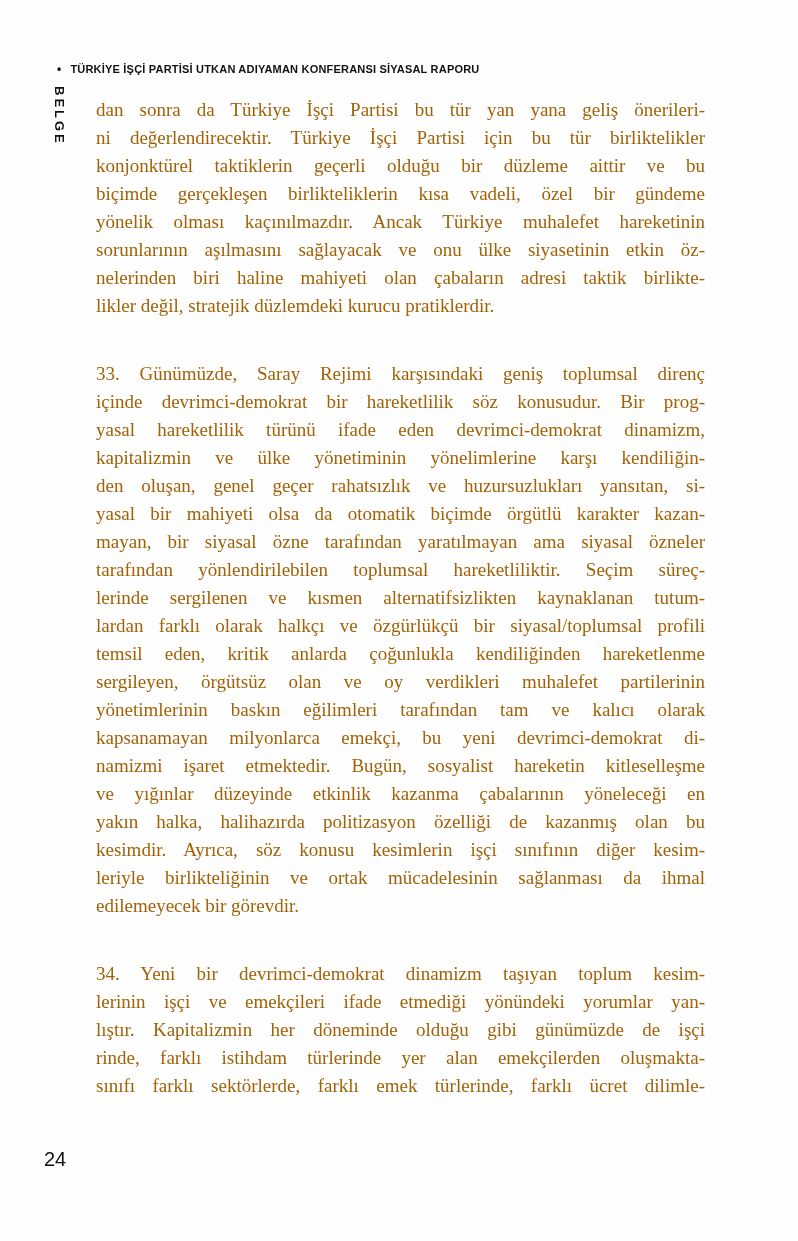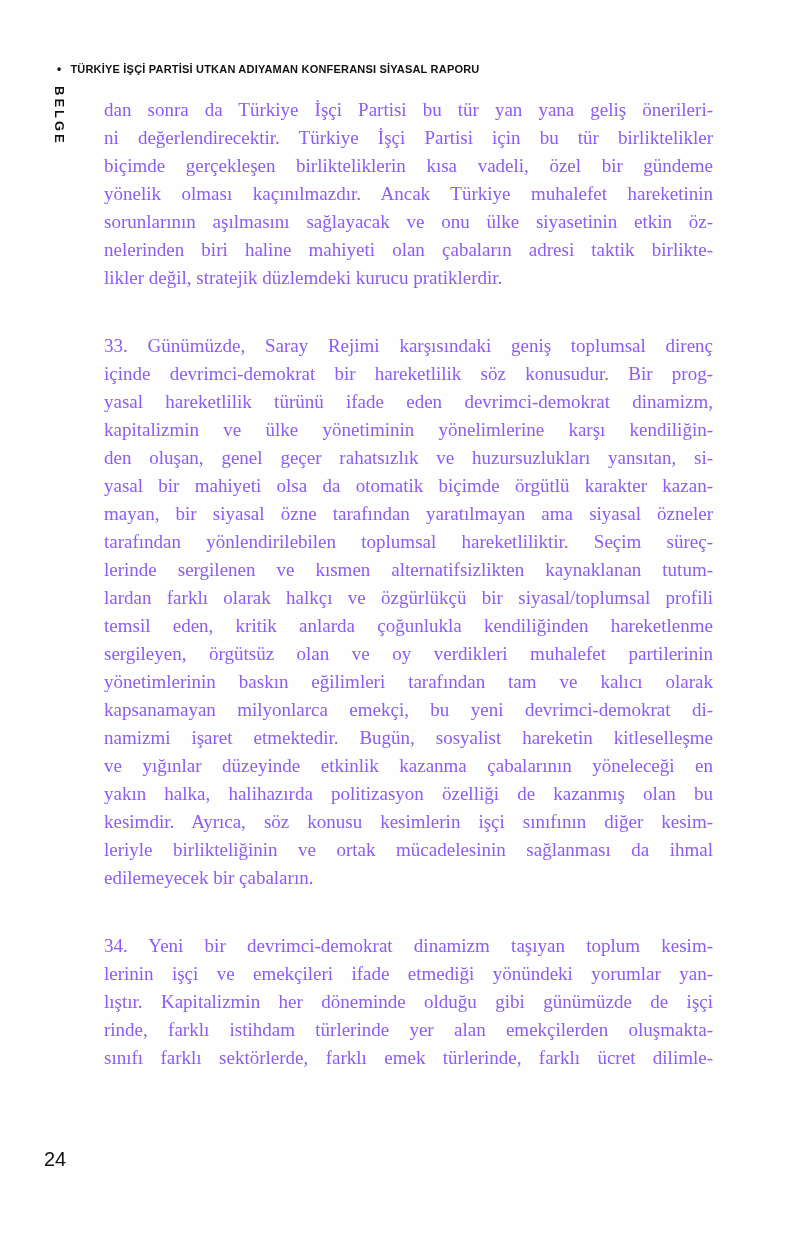--- a/index.html
+++ b/index.html
@@ -39,27 +39,27 @@
     top: 86px;
     writing-mode: vertical-rl;
     font-family: "Liberation Sans", sans-serif;
     font-weight: bold;
     font-size: 13px;
     letter-spacing: 3px;
     color: #111111;
   }
   .body-text {
     position: absolute;
-    left: 104px;
+    left: 96px;
     top: 96px;
     width: 609px;
     font-family: "Liberation Serif", "DejaVu Serif", serif;
     font-size: 19px;
     line-height: 28px;
-    color: #8b5cf6;
+    color: #a16207;
   }
   .paragraph {
     margin: 0 0 40px 0;
   }
   .line {
     text-align: justify;
     text-align-last: justify;
     white-space: normal;
   }
   .line.end {
@@ -85,20 +85,21 @@
     <span>TÜRKİYE İŞÇİ PARTİSİ UTKAN ADIYAMAN KONFERANSI SİYASAL RAPORU</span>
   </header>
 
   <div class="belge">BELGE</div>
 
   <main class="body-text">
 
     <div class="paragraph">
       <div class="line">dan sonra da Türkiye İşçi Partisi bu tür yan yana geliş önerileri-</div>
       <div class="line">ni değerlendirecektir. Türkiye İşçi Partisi için bu tür birliktelikler</div>
+      <div class="line">konjonktürel taktiklerin geçerli olduğu bir düzleme aittir ve bu</div>
       <div class="line">biçimde gerçekleşen birlikteliklerin kısa vadeli, özel bir gündeme</div>
       <div class="line">yönelik olması kaçınılmazdır. Ancak Türkiye muhalefet hareketinin</div>
       <div class="line">sorunlarının aşılmasını sağlayacak ve onu ülke siyasetinin etkin öz-</div>
       <div class="line">nelerinden biri haline mahiyeti olan çabaların adresi taktik birlikte-</div>
       <div class="line end">likler değil, stratejik düzlemdeki kurucu pratiklerdir.</div>
     </div>
 
     <div class="paragraph">
       <div class="line">33. Günümüzde, Saray Rejimi karşısındaki geniş toplumsal direnç</div>
       <div class="line">içinde devrimci-demokrat bir hareketlilik söz konusudur. Bir prog-</div>
@@ -112,21 +113,21 @@
       <div class="line">lardan farklı olarak halkçı ve özgürlükçü bir siyasal/toplumsal profili</div>
       <div class="line">temsil eden, kritik anlarda çoğunlukla kendiliğinden hareketlenme</div>
       <div class="line">sergileyen, örgütsüz olan ve oy verdikleri muhalefet partilerinin</div>
       <div class="line">yönetimlerinin baskın eğilimleri tarafından tam ve kalıcı olarak</div>
       <div class="line">kapsanamayan milyonlarca emekçi, bu yeni devrimci-demokrat di-</div>
       <div class="line">namizmi işaret etmektedir. Bugün, sosyalist hareketin kitleselleşme</div>
       <div class="line">ve yığınlar düzeyinde etkinlik kazanma çabalarının yöneleceği en</div>
       <div class="line">yakın halka, halihazırda politizasyon özelliği de kazanmış olan bu</div>
       <div class="line">kesimdir. Ayrıca, söz konusu kesimlerin işçi sınıfının diğer kesim-</div>
       <div class="line">leriyle birlikteliğinin ve ortak mücadelesinin sağlanması da ihmal</div>
-      <div class="line end">edilemeyecek bir çabaların.</div>
+      <div class="line end">edilemeyecek bir görevdir.</div>
     </div>
 
     <div class="paragraph">
       <div class="line">34. Yeni bir devrimci-demokrat dinamizm taşıyan toplum kesim-</div>
       <div class="line">lerinin  işçi ve emekçileri ifade etmediği yönündeki yorumlar yan-</div>
       <div class="line">lıştır. Kapitalizmin her döneminde olduğu gibi günümüzde de işçi</div>
       <div class="line">rinde, farklı istihdam türlerinde yer alan emekçilerden oluşmakta-</div>
       <div class="line">sınıfı farklı sektörlerde, farklı emek türlerinde, farklı ücret dilimle-</div>
     </div>
 

